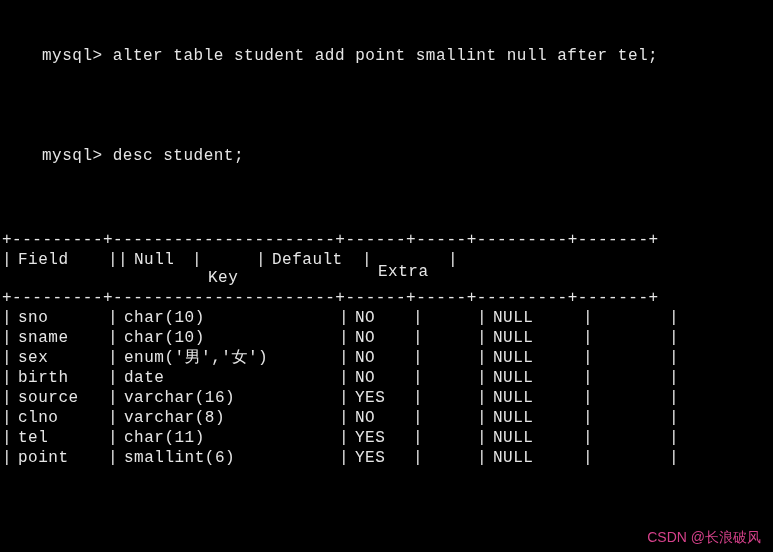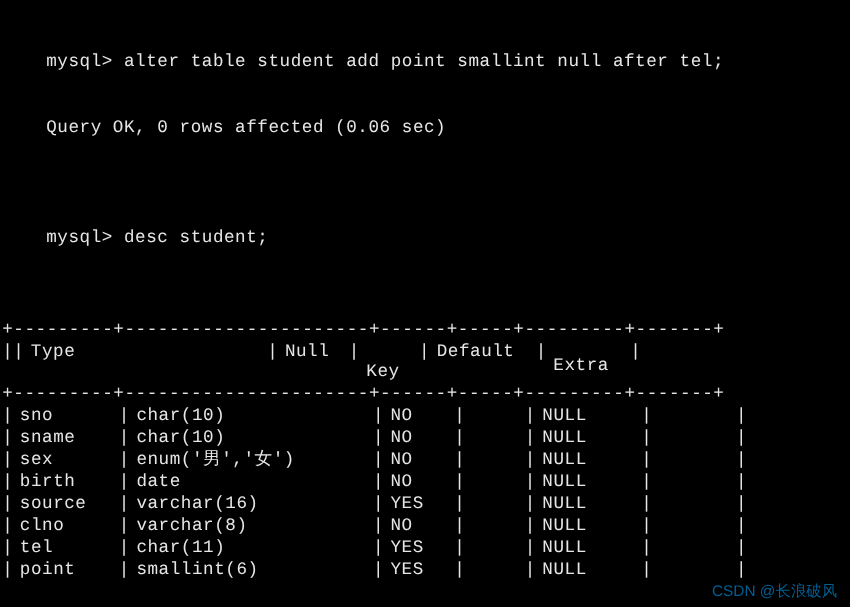--- a/index.html
+++ b/index.html
@@ -45,41 +45,40 @@
   .c-field   { display: inline-block; width: 90px;  padding-left: 6px; }
   .c-type    { display: inline-block; width: 215px; padding-left: 6px; }
   .c-null    { display: inline-block; width: 58px;  padding-left: 6px; }
   .c-key     { display: inline-block; width: 48px;  padding-left: 6px; margin-top: 18px; }
   .c-default { display: inline-block; width: 90px;  padding-left: 6px; }
   .c-extra   { display: inline-block; width: 70px;  padding-left: 6px; margin-top: 12px; }
   .watermark {
     position: absolute;
     right: 12px;
     bottom: 6px;
-    color: #0369a1;
+    color: #ec4899;
     font-family: sans-serif;
     font-size: 14px;
     opacity: 0.9;
   }
 </style>
 </head>
 <body>
 
 <div class="terminal">
   <div class="prompt-line"><span>mysql&gt;</span><span> alter table student add point smallint null after tel;</span></div>
-  <div class="output-line">Query OK, 0 rows affected (0.06 sec)</div>
   <div class="output-line"></div>
   <div class="prompt-line"><span>mysql&gt;</span><span> desc student;</span></div>
 
   <div class="table-wrap">
     <div class="sep">+---------+----------------------+------+-----+---------+-------+</div>
     <div class="row">
       <span class="bar">|</span>
+      <span class="c-field">Field</span>
       <span class="bar">|</span>
-      <span class="c-type">Type</span>
       <span class="bar">|</span>
       <span class="c-null">Null</span>
       <span class="bar">|</span>
       <span class="c-key">Key</span>
       <span class="bar">|</span>
       <span class="c-default">Default</span>
       <span class="bar">|</span>
       <span class="c-extra">Extra</span>
       <span class="bar">|</span>
     </div>

